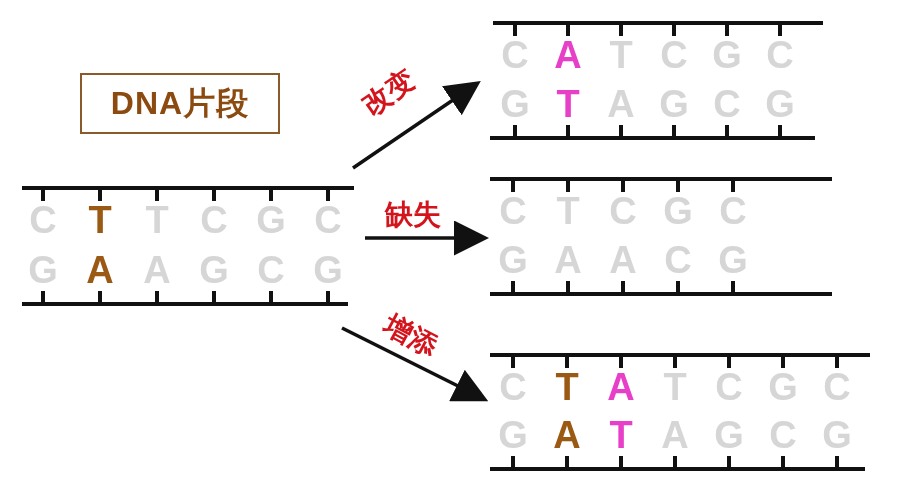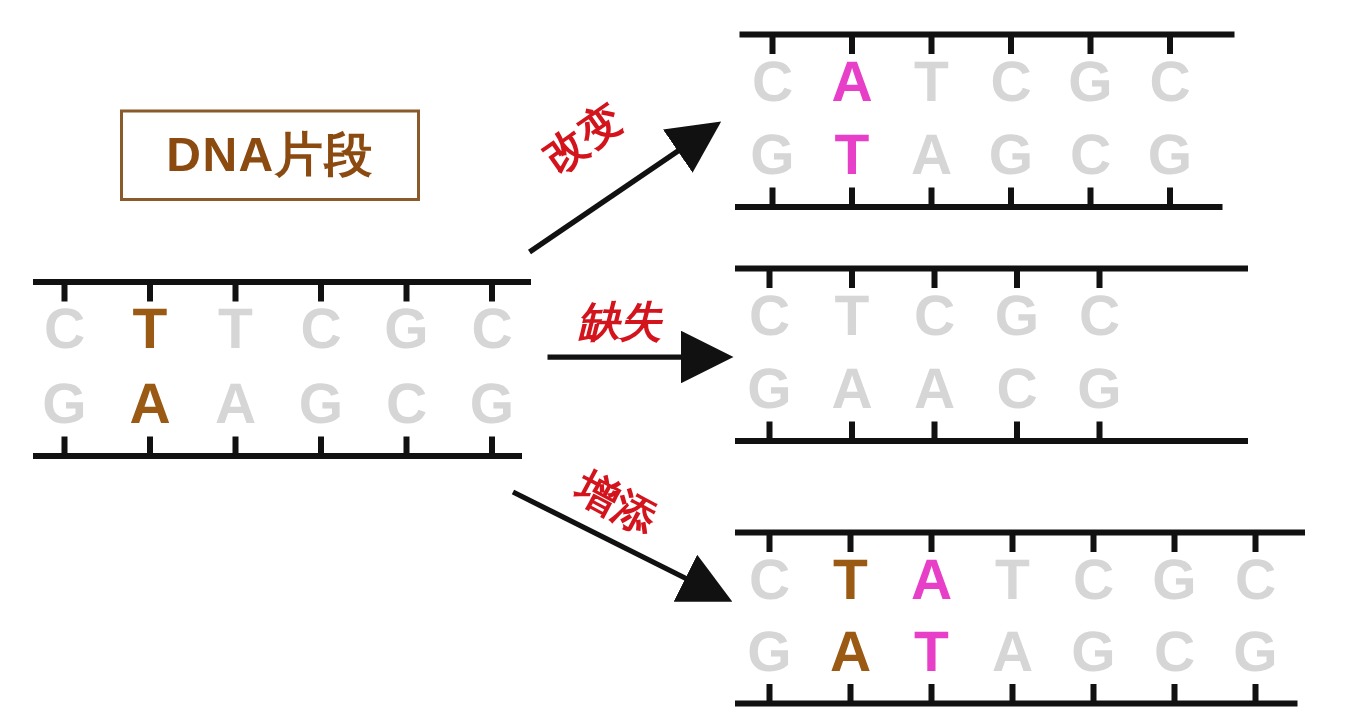--- a/index.html
+++ b/index.html
@@ -30,21 +30,21 @@
     <marker id="ah" markerWidth="10" markerHeight="10" refX="8" refY="5" orient="auto">
       <path d="M0,0 L10,5 L0,10 z" fill="#111"></path>
     </marker>
   </defs>
   <line x1="353" y1="168" x2="475" y2="85" stroke="#111" stroke-width="3.5" marker-end="url(#ah)"></line>
   <line x1="365" y1="238" x2="482" y2="238" stroke="#111" stroke-width="3.5" marker-end="url(#ah)"></line>
   <line x1="342" y1="328" x2="482" y2="398" stroke="#111" stroke-width="3.5" marker-end="url(#ah)"></line>
 </svg>
 
 <div class="label" style="left:355px; top:93px; transform: rotate(-35deg); transform-origin: left top;">改变</div>
-<div class="label" style="left:385px; top:196px;font-style:italic;">缺失</div>
+<div class="label" style="left:385px; top:196px;">缺失</div>
 <div class="label" style="left:395px; top:306px; transform: rotate(28deg); transform-origin: left top;">增添</div>
 
 <div id="original">
     <div class="strand-line" style="left: 22px; top: 186px; width: 332px;"></div>
     <div class="strand-line" style="left: 22px; top: 302px; width: 326px;"></div>
     <div class="tick" style="left: 41px; top: 189px;"></div>
     <div class="tick" style="left: 41px; top: 291px;"></div>
     <div class="base" style="left: 23px; top: 200px; color: rgb(214, 214, 214);">C</div>
     <div class="base" style="left: 23px; top: 250px; color: rgb(214, 214, 214);">G</div>
     <div class="tick" style="left: 98px; top: 189px;"></div>

